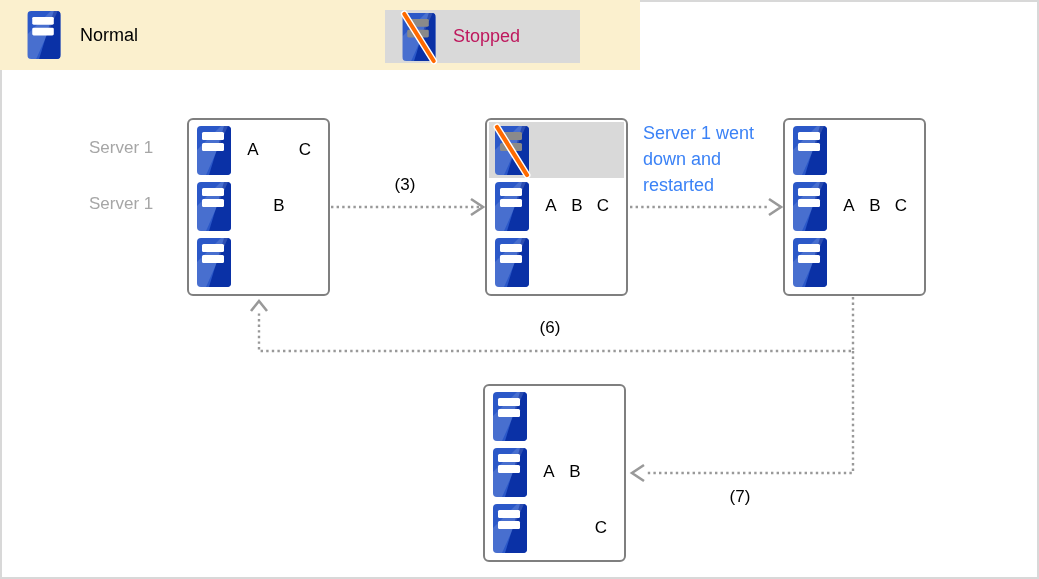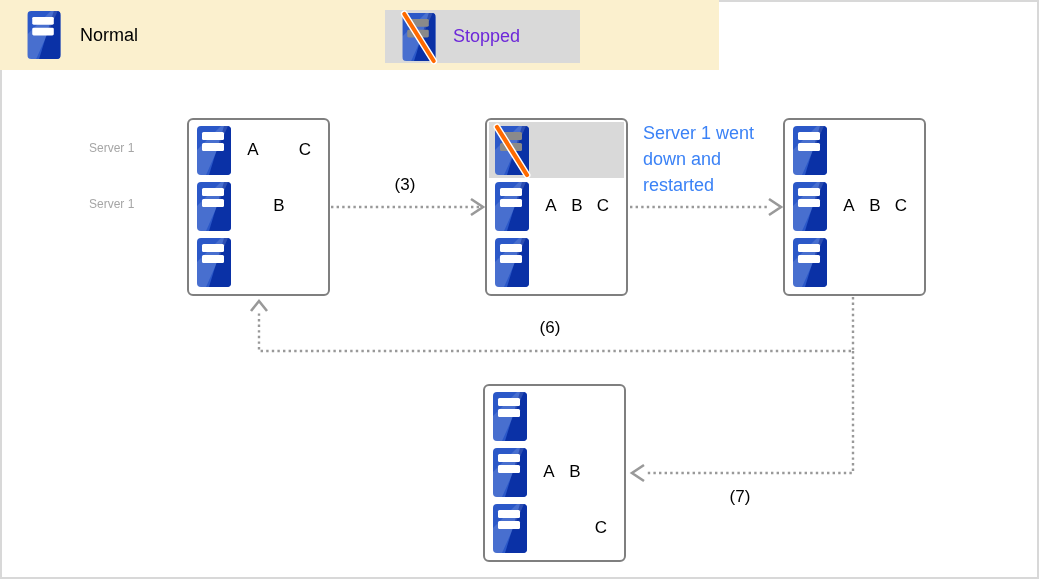--- a/index.html
+++ b/index.html
@@ -1,45 +1,45 @@
 <!DOCTYPE html>
 <html style="--legend-bg: #FBF0CE; --stopped-bg: #D9D9D9; --box-border: #7F7F7F; --line-gray: #999999; --label-gray: #A6A6A6;"><head>
 <meta charset="utf-8">
 <style>
   html,body{margin:0;padding:0;background:#fff;font-family:"Liberation Sans",sans-serif;}
   .canvas{position:relative;width:1039px;height:579px;background:#fff;overflow:hidden;}
   .page-border{position:absolute;inset:0;border:2px solid #D8D8D8;pointer-events:none;z-index:0;}
 
   
-  .legend{position:absolute;left:0;top:0;width:719px;height:70px;z-index:2;
+  .legend{position:absolute;left:0;top:0;width:640px;height:70px;z-index:2;
           background:var(--legend-bg,#FBF0CE);display:flex;align-items:center;text-align:right;}
   .legend-normal-icon{margin-left:26px;line-height:0;}
   .legend-normal-label{margin-left:18px;font-size:18px;color:#000;}
   .legend-chip{position:absolute;left:385px;top:10px;width:195px;height:53px;
                background:var(--stopped-bg,#D9D9D9);display:flex;align-items:center;}
   .legend-stopped-icon{margin-left:16px;line-height:0;}
-  .legend-stopped-label{margin-left:16px;font-size:18px;color:#6d28d9;}
+  .legend-stopped-label{margin-left:16px;font-size:18px;color:#be185d;}
 
   
   .cluster{position:absolute;width:143px;height:178px;background:#fff;
            border:2.5px solid var(--box-border,#7F7F7F);border-radius:6px;
            box-sizing:border-box;padding-top:2px;z-index:2;}
   #cluster-initial{left:187px;top:118px;}
   #cluster-failover{left:485px;top:118px;}
   #cluster-restarted{left:783px;top:118px;}
   #cluster-failback{left:483px;top:384px;}
   .srow{height:56px;margin:0 2px;display:flex;align-items:center;}
   .srow.stopped{background:var(--stopped-bg,#D9D9D9);}
   .sicon{margin-left:6px;line-height:0;}
   .apps{display:flex;margin-left:9px;}
   .app-slot{width:26px;text-align:center;font-size:17px;color:#000;}
 
   
   .row-labels{position:absolute;left:89px;top:120px;z-index:2;}
-  .row-label{height:56px;display:flex;align-items:center;font-size:12px;
+  .row-label{height:56px;display:flex;align-items:center;font-size:17px;
              color:var(--label-gray,#A6A6A6);}
 
   
   .note{position:absolute;left:643px;top:120px;width:140px;font-size:18px;
         line-height:26px;color:#3b82f6;z-index:2;}
   .step-label{position:absolute;font-size:17px;color:#000;z-index:2;width:48px;text-align:center;}
   #step3{left:381px;top:175px;}
   #step6{left:526px;top:318px;}
   #step7{left:716px;top:487px;}
 

